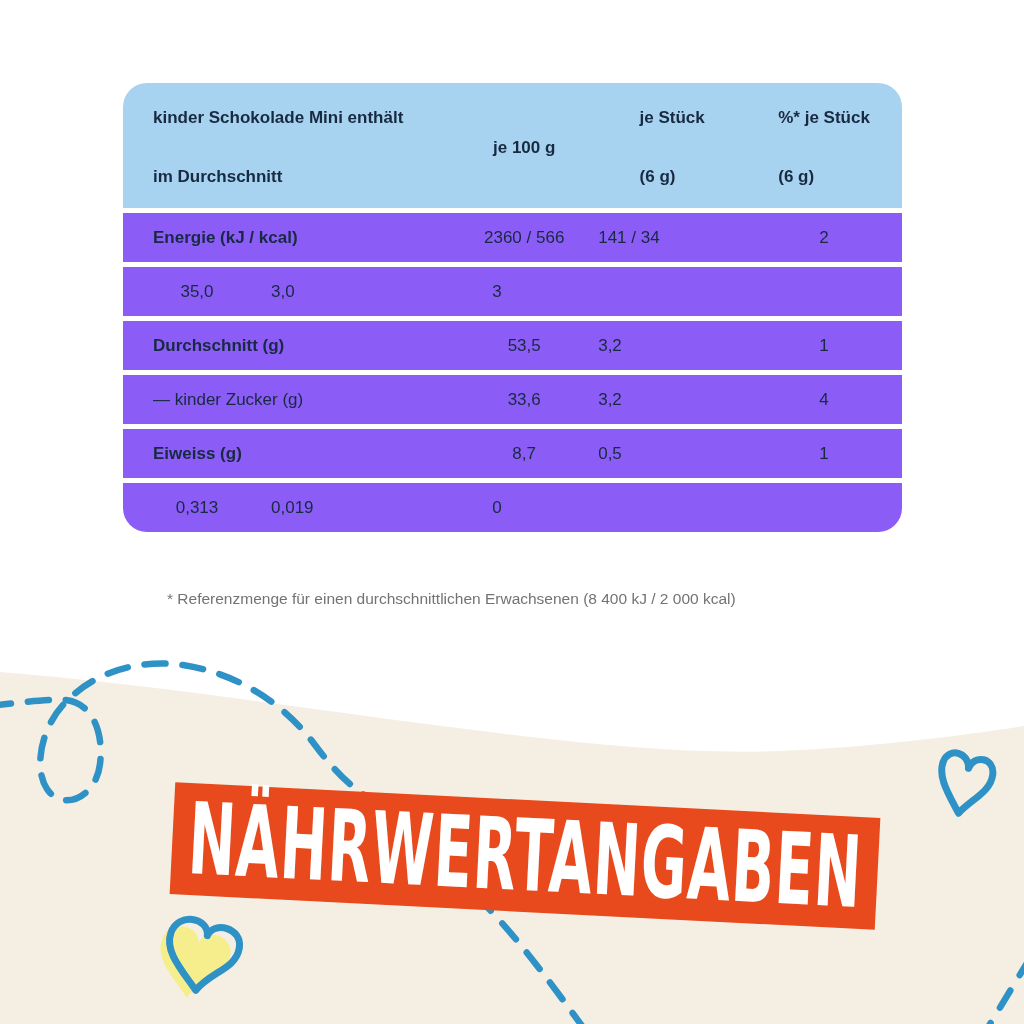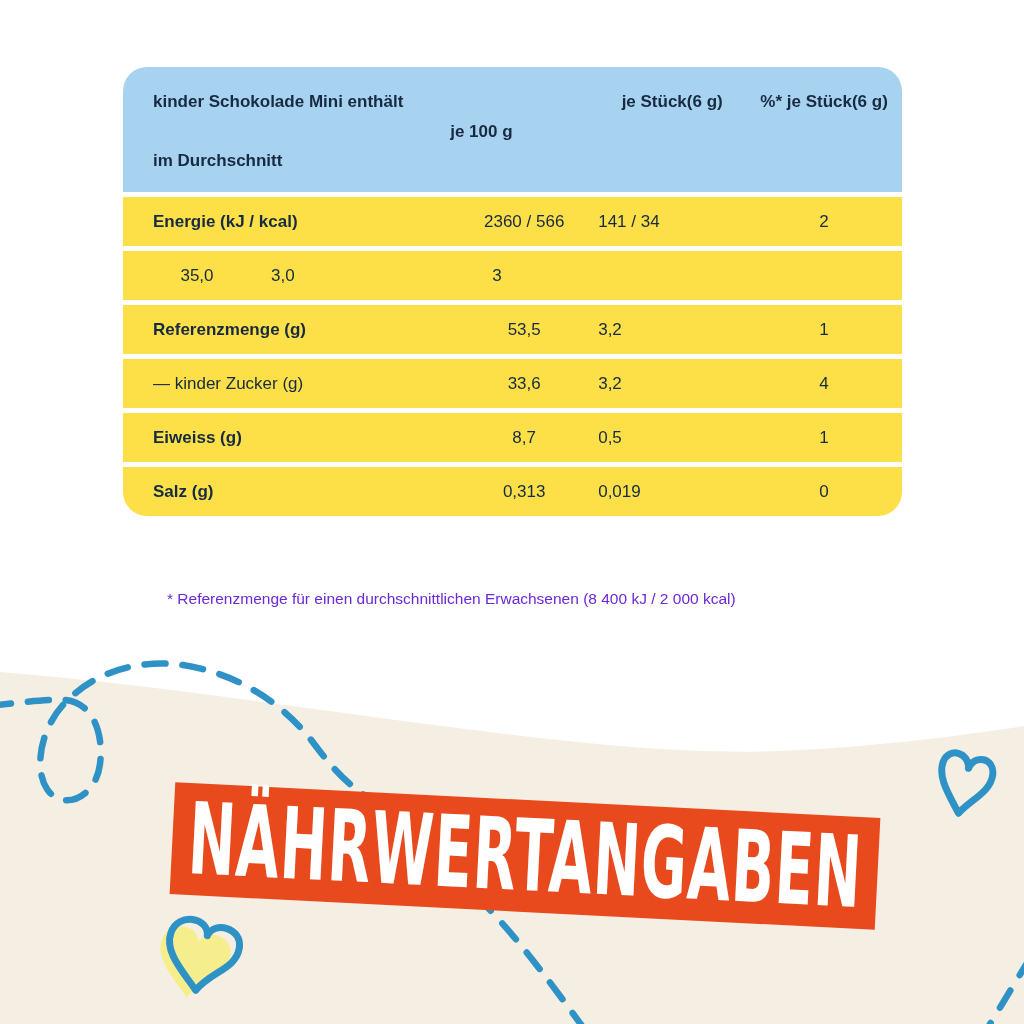--- a/index.html
+++ b/index.html
@@ -7,44 +7,44 @@
     position:relative; width:1024px; height:1024px;
     background:#ffffff; overflow:hidden;
     font-family:"Liberation Sans", sans-serif;
     color:#172a41;
   }
   
   .table-card { position:absolute; left:123px; top:67px; width:779px; z-index:1; }
   .thead {
     box-sizing:border-box; height:125px; padding:25px 0 21px;
     background:#a8d3f0; border-radius:24px 24px 0 0;
-    display:flex; font-weight:bold; font-size:17px;
+    display:flex; font-weight:bold; font-size:17px;margin-top:16px;
   }
   .hcol1 {
     box-sizing:border-box; width:42%; padding-left:30px;
     display:flex; flex-direction:column; justify-content:space-between;
   }
-  .hcol2 { width:19%; display:flex; align-items:center; justify-content:flex-start; }
+  .hcol2 { width:19%; display:flex; align-items:center; justify-content:center; }
   .hcol3 { width:19%; display:flex; justify-content:center; }
   .hcol4 { width:20%; display:flex; justify-content:center; }
-  .hgrp { display:flex; justify-content:space-between; text-align:right; }
+  .hgrp { display:flex; flex-direction:column; justify-content:space-between; text-align:left; }
   .trow {
     display:flex; align-items:center; height:49px; margin-top:5px;
-    background:#fde047; font-size:17px;
+    background:#8b5cf6; font-size:17px;
   }
   .trow.last { border-radius:0 0 24px 24px; }
   .tc1 { box-sizing:border-box; width:42%; padding-left:30px; font-weight:bold; }
   .trow.sub .tc1 { font-weight:normal; }
   .tc2 { width:19%; text-align:center; }
   .tc3 { width:19%; text-align:left; }
   .tc4 { width:20%; text-align:center; }
   
   .footnote {
     position:absolute; left:167px; top:590px; margin:0;
-    font-size:15.5px; color:#6d28d9; z-index:1;
+    font-size:15.5px; color:#737373; z-index:1;
   }
   
   .deco { position:absolute; left:0; top:0; z-index:0; }
   .banner {
     position:absolute; left:172px; top:800px; width:706px; height:112px;
     background:#e84a1d; transform:rotate(2.9deg);
     display:flex; align-items:center; justify-content:center; z-index:2;
   }
   .banner-text {
     display:inline-block; white-space:nowrap;
@@ -99,39 +99,38 @@
       <div class="tc2">2360 / 566</div>
       <div class="tc3">141 / 34</div>
       <div class="tc4">2</div>
     </div>
     <div class="trow">
       <div class="tc2">35,0</div>
       <div class="tc3">3,0</div>
       <div class="tc4">3</div>
     </div>
     <div class="trow">
-      <div class="tc1">Referenzmenge (g)</div>
+      <div class="tc1">Durchschnitt (g)</div>
       <div class="tc2">53,5</div>
       <div class="tc3">3,2</div>
       <div class="tc4">1</div>
     </div>
     <div class="trow sub">
       <div class="tc1">— kinder Zucker (g)</div>
       <div class="tc2">33,6</div>
       <div class="tc3">3,2</div>
       <div class="tc4">4</div>
     </div>
     <div class="trow">
       <div class="tc1">Eiweiss (g)</div>
       <div class="tc2">8,7</div>
       <div class="tc3">0,5</div>
       <div class="tc4">1</div>
     </div>
     <div class="trow last">
-      <div class="tc1">Salz (g)</div>
       <div class="tc2">0,313</div>
       <div class="tc3">0,019</div>
       <div class="tc4">0</div>
     </div>
   </section>
 
   <p class="footnote">* Referenzmenge für einen durchschnittlichen Erwachsenen (8 400 kJ / 2 000 kcal)</p>
 
   <div class="banner">
     <span class="banner-text">NÄHRWERTANGABEN</span>

